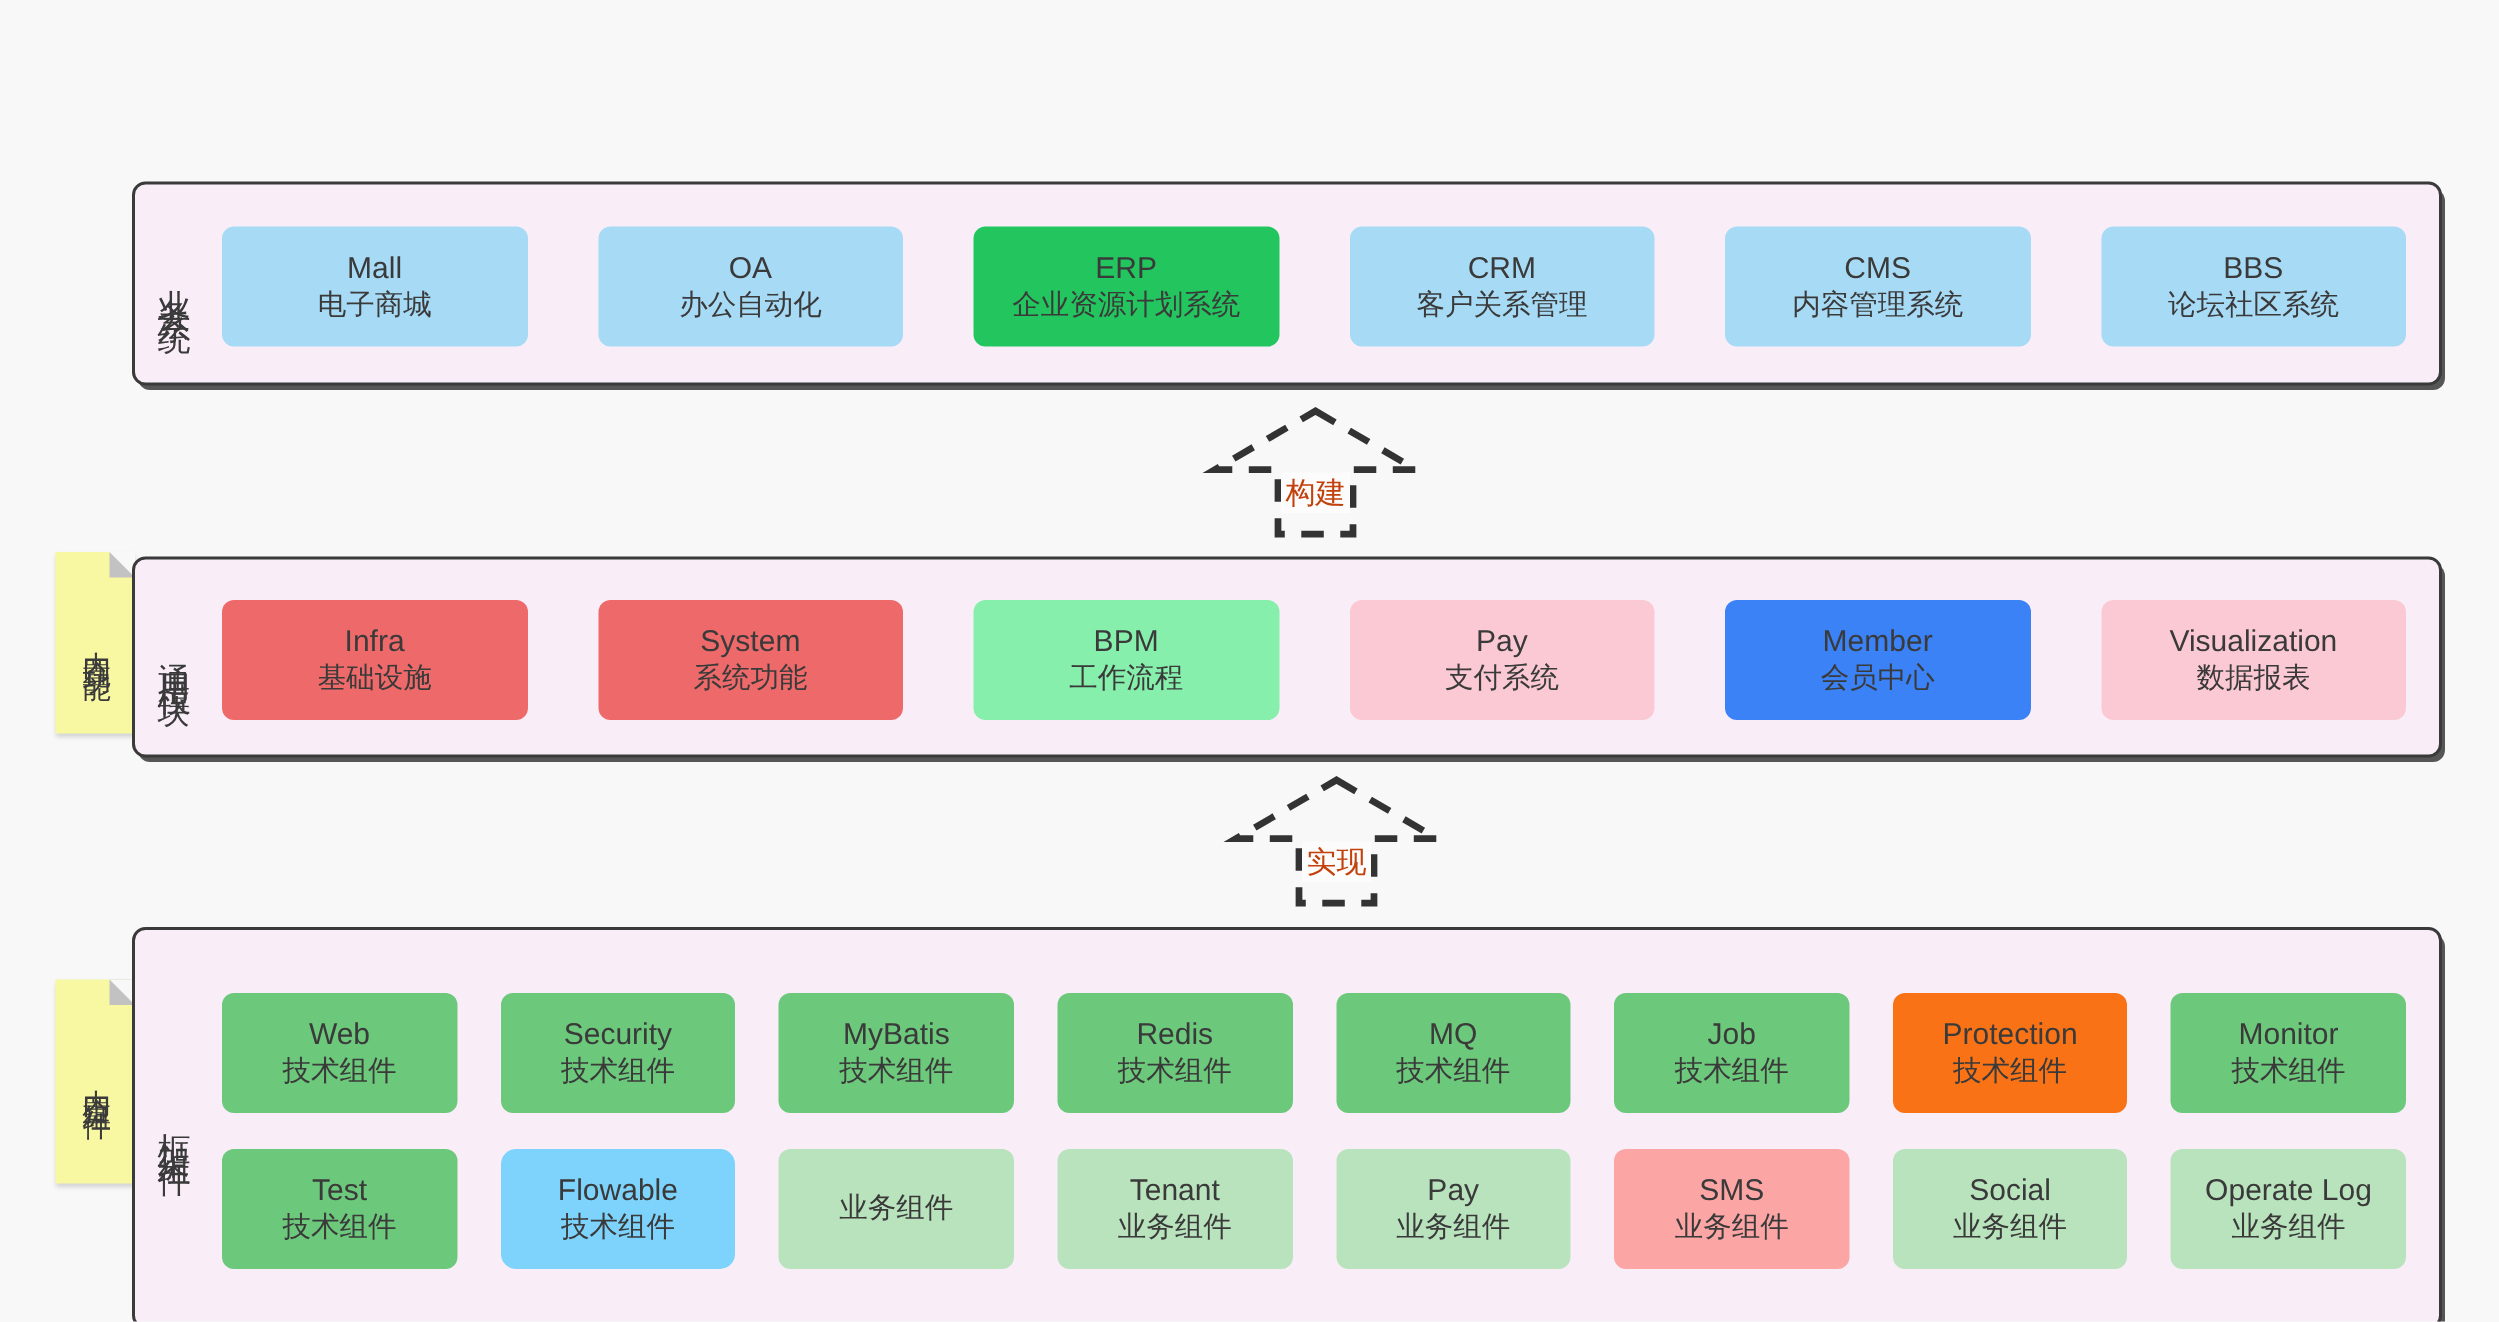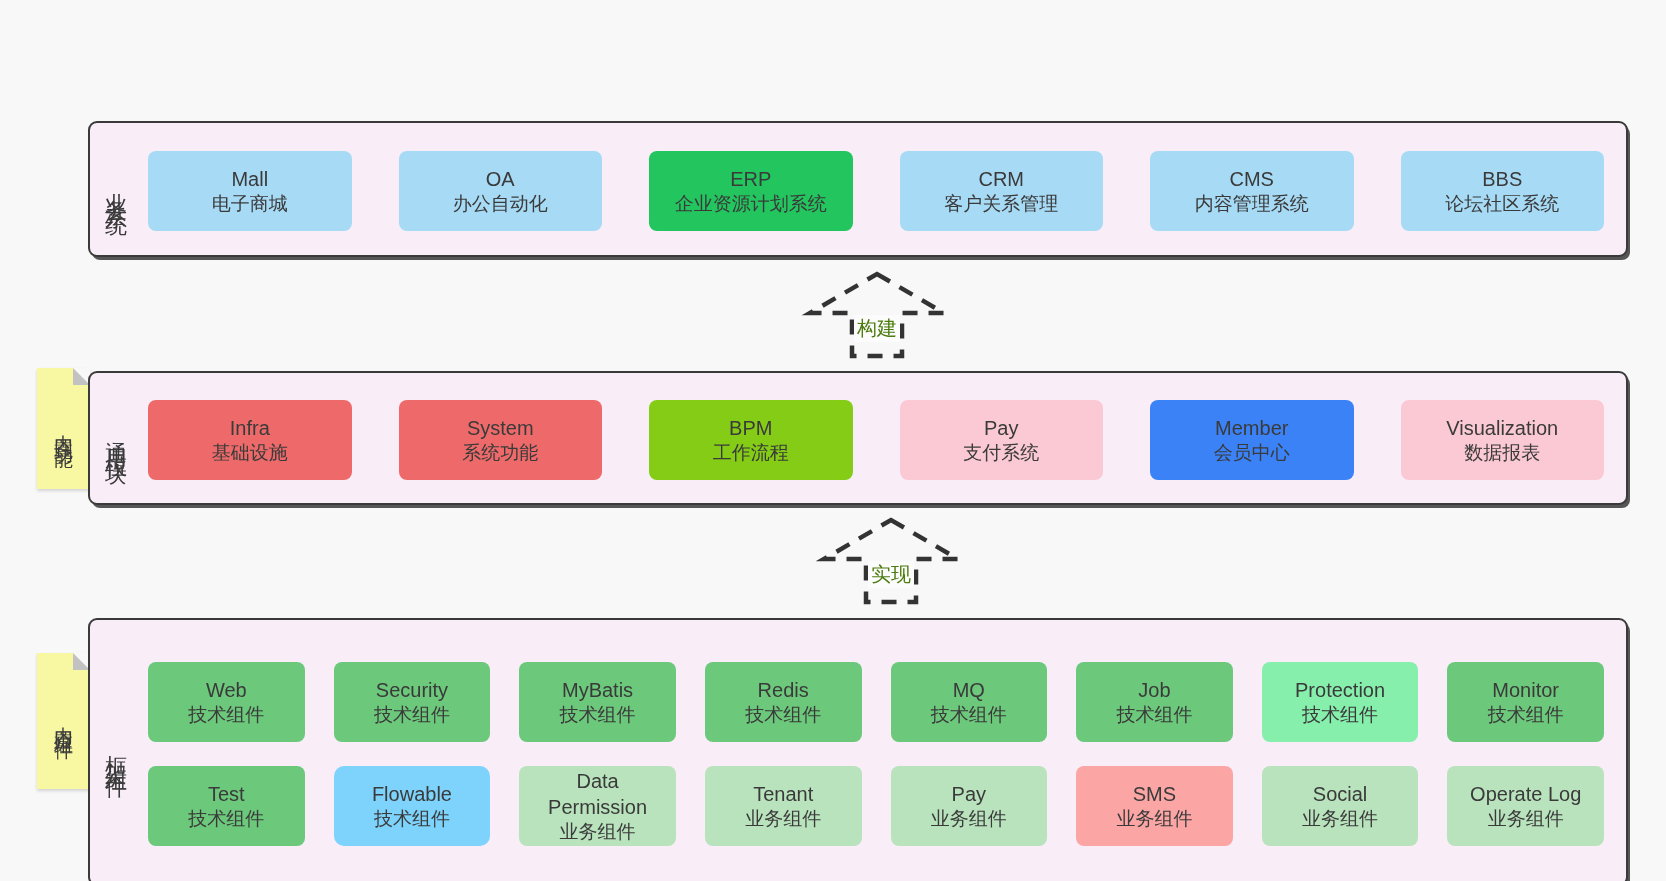--- a/index.html
+++ b/index.html
@@ -81,21 +81,21 @@
   .arrow0{left:806px;top:270px;}
   .arrow1{left:820px;top:516px;}
   .arrow svg{position:absolute;inset:0;overflow:visible;}
   .arrow polygon{
     fill:none;stroke:#333;stroke-width:4.5;
     stroke-dasharray:15 11;
   }
   .arrow-label{
     position:absolute;left:50%;top:45px;transform:translateX(-50%);
     background:#fcfcfc;padding:0 3px;
-    font-size:20px;color:#4d7c0f;white-space:nowrap;
+    font-size:20px;color:#c2410c;white-space:nowrap;
   }
 </style>
 </head>
 <body>
 
 <div class="stage">
 
   <aside class="sticky sticky0">
     <span class="fold"></span>
     <span class="vtext">内置功能</span>
@@ -142,21 +142,21 @@
     <div class="rows">
         <div class="row">
           <div class="box" style="background: rgb(238, 106, 106);">
             <div class="box-title">Infra</div>
             <div class="box-sub">基础设施</div>
           </div>
           <div class="box" style="background: rgb(238, 106, 106);">
             <div class="box-title">System</div>
             <div class="box-sub">系统功能</div>
           </div>
-          <div class="box" style="background: #84cc16;">
+          <div class="box" style="background: #86efac;">
             <div class="box-title">BPM</div>
             <div class="box-sub">工作流程</div>
           </div>
           <div class="box" style="background: rgb(251, 201, 212);">
             <div class="box-title">Pay</div>
             <div class="box-sub">支付系统</div>
           </div>
           <div class="box" style="background: #3b82f6;">
             <div class="box-title">Member</div>
             <div class="box-sub">会员中心</div>
@@ -190,40 +190,39 @@
             <div class="box-sub">技术组件</div>
           </div>
           <div class="box" style="background: rgb(108, 200, 123);">
             <div class="box-title">MQ</div>
             <div class="box-sub">技术组件</div>
           </div>
           <div class="box" style="background: rgb(108, 200, 123);">
             <div class="box-title">Job</div>
             <div class="box-sub">技术组件</div>
           </div>
-          <div class="box" style="background: #86efac;">
+          <div class="box" style="background: #f97316;">
             <div class="box-title">Protection</div>
             <div class="box-sub">技术组件</div>
           </div>
           <div class="box" style="background: rgb(108, 200, 123);">
             <div class="box-title">Monitor</div>
             <div class="box-sub">技术组件</div>
           </div>
         </div>
         <div class="row">
           <div class="box" style="background: rgb(108, 200, 123);">
             <div class="box-title">Test</div>
             <div class="box-sub">技术组件</div>
           </div>
           <div class="box" style="background: #7dd3fc; border-radius: 10px;">
             <div class="box-title">Flowable</div>
             <div class="box-sub">技术组件</div>
           </div>
           <div class="box" style="background: rgb(185, 227, 189);">
-            <div class="box-title">Data Permission</div>
             <div class="box-sub">业务组件</div>
           </div>
           <div class="box" style="background: rgb(185, 227, 189);">
             <div class="box-title">Tenant</div>
             <div class="box-sub">业务组件</div>
           </div>
           <div class="box" style="background: rgb(185, 227, 189);">
             <div class="box-title">Pay</div>
             <div class="box-sub">业务组件</div>
           </div>

